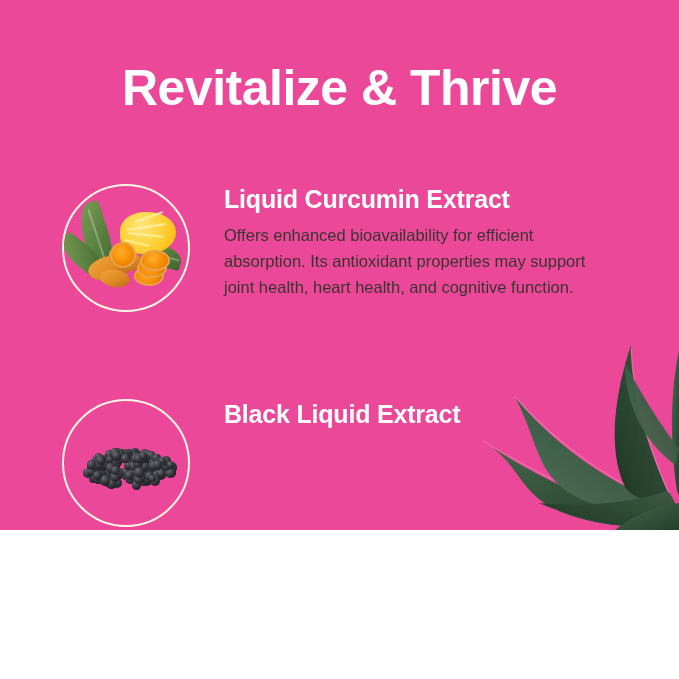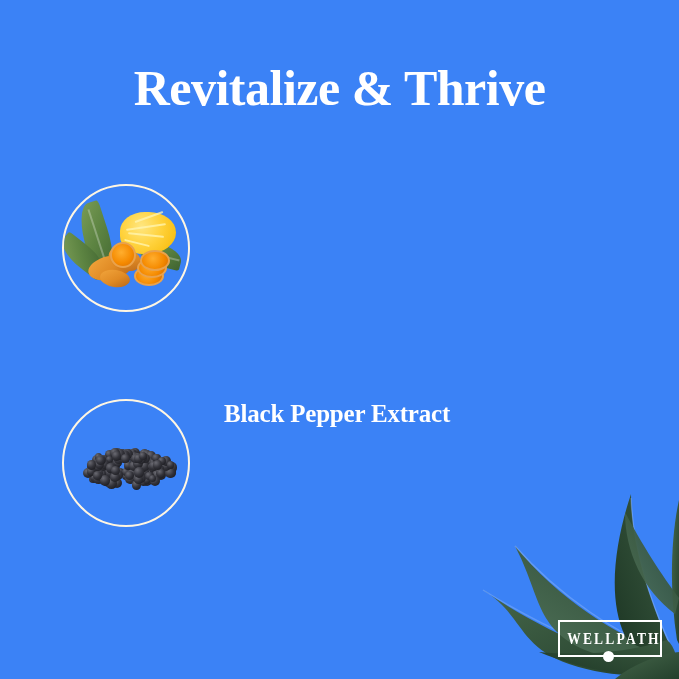--- a/index.html
+++ b/index.html
@@ -8,24 +8,23 @@
   }
   body {
     width: 679px;
     height: 679px;
     overflow: hidden;
     font-family: "Liberation Sans", sans-serif;
   }
   #poster {
     position: relative;
     width: 679px;
-    height: 679px;
-    background: #3b82f6;
+    height: 530px;
+    background: #ec4899;
     overflow: hidden;
-    font-family: Liberation Serif, serif;
   }
 
   
   #page-title {
     position: absolute;
     left: 0;
     top: 58px;
     width: 679px;
     text-align: center;
     color: #FFFFFF;
@@ -196,20 +195,24 @@
         <div class="root" style="left:44px; top:62px; width:34px; height:22px; transform:rotate(22deg);"></div>
         <div class="root" style="left:36px; top:84px; width:30px; height:17px; transform:rotate(8deg);"></div>
         <div class="slice" style="left:46px; top:56px; width:26px; height:26px;"></div>
 
         <div class="slice" style="left:70px; top:80px; width:30px; height:20px;"></div>
         <div class="slice" style="left:73px; top:72px; width:30px; height:20px;"></div>
         <div class="slice" style="left:76px; top:64px; width:30px; height:21px;"></div>
       </div>
     </div>
 
+    <div class="feature-text">
+      <h2 class="feature-heading">Liquid Curcumin Extract</h2>
+      <p class="feature-body">Offers enhanced bioavailability for efficient absorption. Its antioxidant properties may support joint health, heart health, and cognitive function.</p>
+    </div>
   </div>
 
   <div class="feature" id="feature-1">
 
     <div class="feature-media">
       <div class="media-inner" id="pepper-pile">
           <div class="pepper" style="left: 46.0758px; top: 76.9343px; width: 7.13059px; height: 7.13059px;"></div>
           <div class="pepper" style="left: 103.361px; top: 62.2199px; width: 8.67525px; height: 8.67525px;"></div>
           <div class="pepper" style="left: 65.929px; top: 61.1911px; width: 10.7176px; height: 10.7176px;"></div>
           <div class="pepper" style="left: 44.9556px; top: 53.7333px; width: 10.7515px; height: 10.7515px;"></div>
@@ -356,21 +359,21 @@
           <div class="pepper" style="left: 75.1462px; top: 50.718px; width: 7.92951px; height: 7.92951px;"></div>
           <div class="pepper" style="left: 92.6635px; top: 67.9489px; width: 8.58161px; height: 8.58161px;"></div>
           <div class="pepper" style="left: 47.617px; top: 50.2634px; width: 9.77869px; height: 9.77869px;"></div>
           <div class="pepper" style="left: 69.9541px; top: 66.2702px; width: 10.4956px; height: 10.4956px;"></div>
           <div class="pepper" style="left: 88.9235px; top: 59.425px; width: 9.32244px; height: 9.32244px;"></div>
           <div class="pepper" style="left: 102.549px; top: 60.3662px; width: 7.84453px; height: 7.84453px;"></div>
         </div>
     </div>
 
     <div class="feature-text">
-      <h2 class="feature-heading">Black Pepper Extract</h2>
+      <h2 class="feature-heading">Black Liquid Extract</h2>
     </div>
   </div>
 
   <div id="corner-leaves">
     <svg width="260" height="185" viewBox="0 0 260 185" xmlns="http://www.w3.org/2000/svg">
       <defs>
         <linearGradient id="lg1" x1="0" y1="0" x2="1" y2="1">
           <stop offset="0%" stop-color="#46674b"></stop>
           <stop offset="100%" stop-color="#24402c"></stop>
         </linearGradient>

